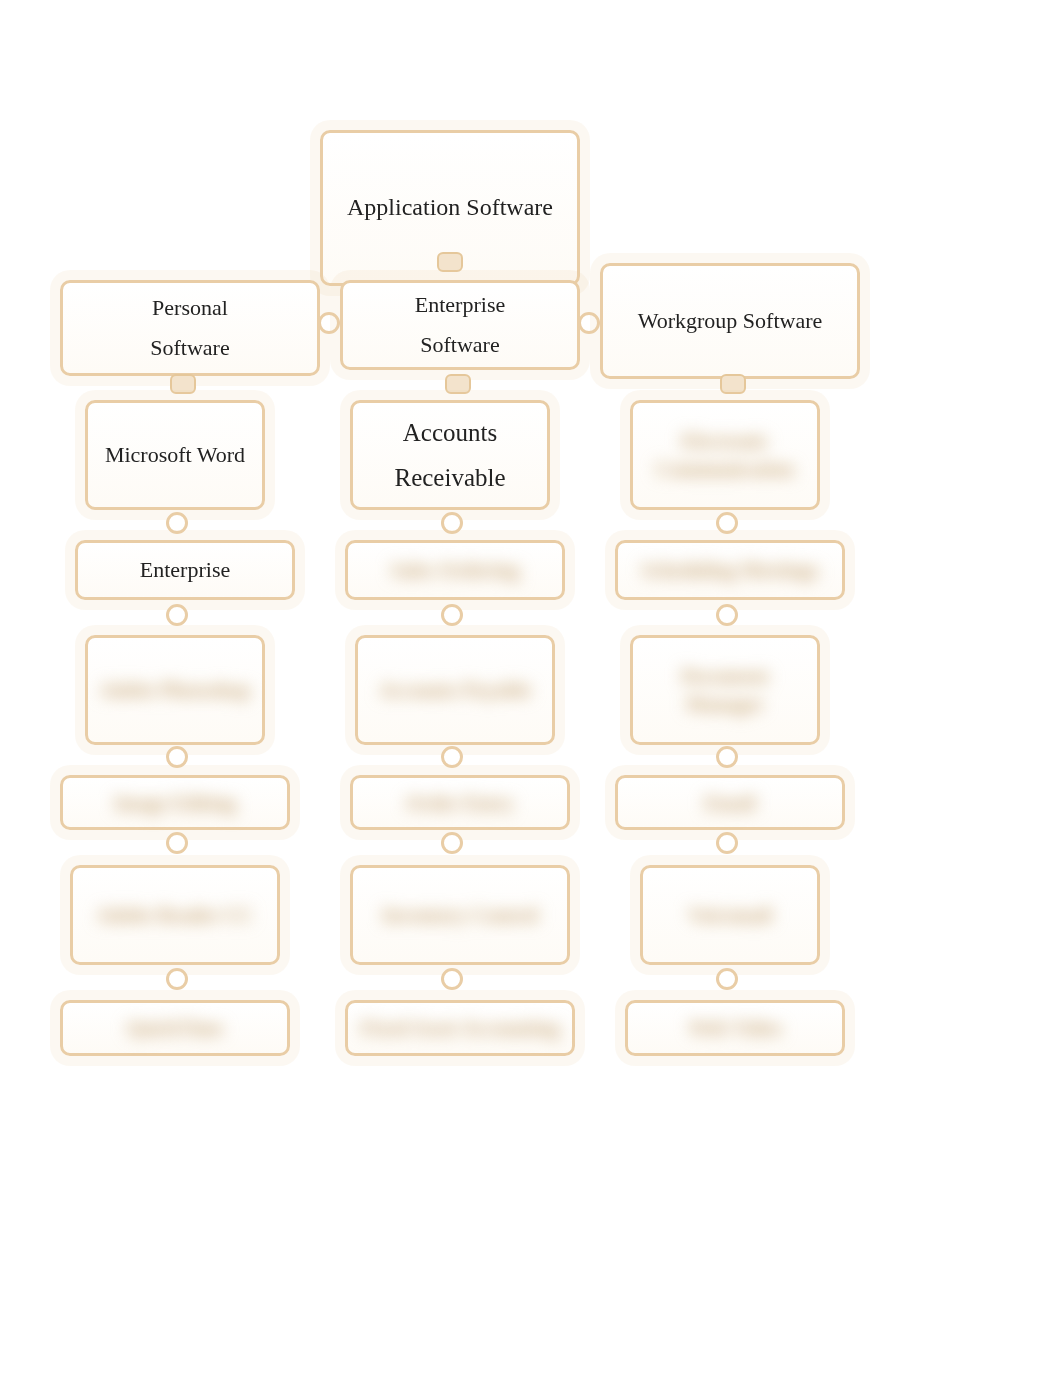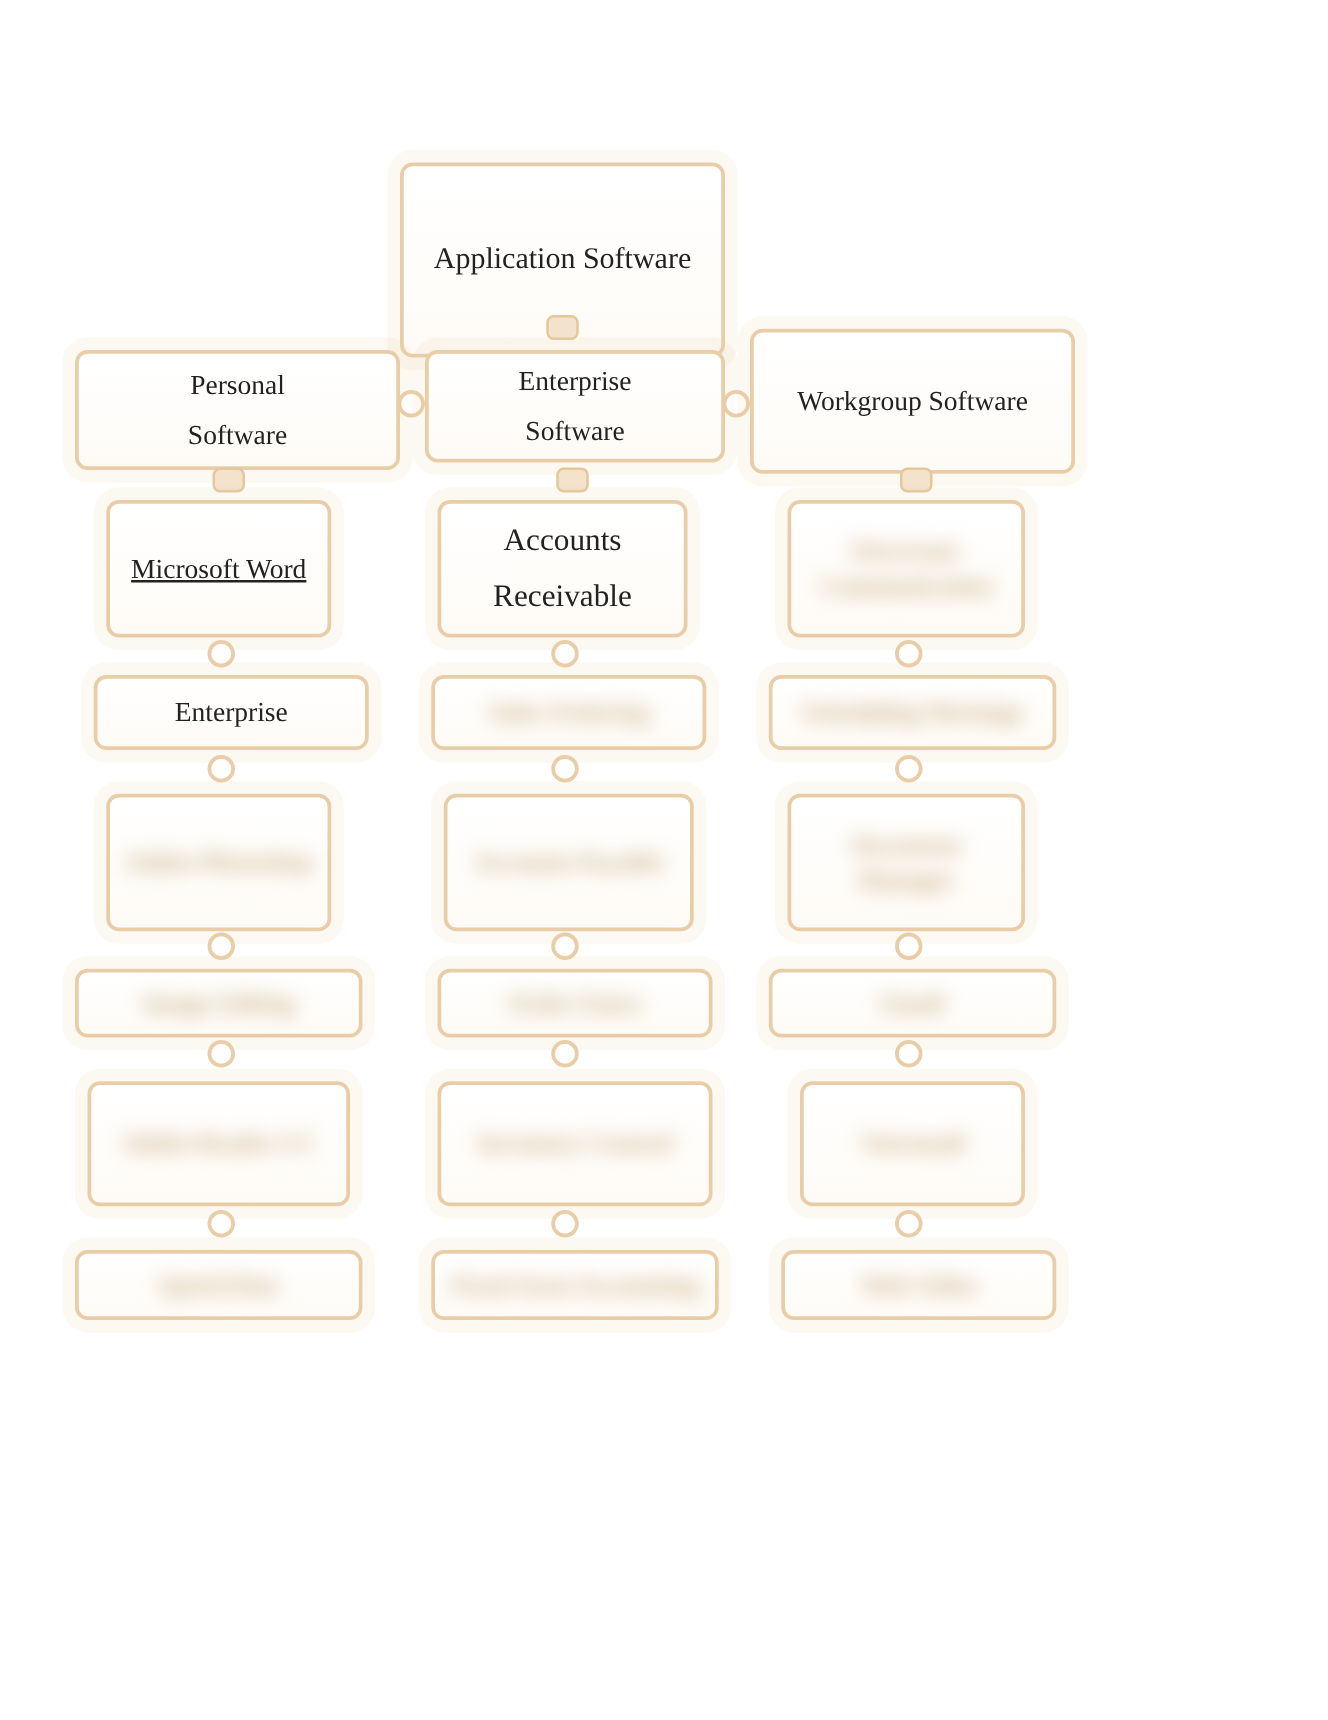--- a/index.html
+++ b/index.html
@@ -85,21 +85,21 @@
   <div class="nub-sm" style="left:538px; top:182px;"></div>
 
   <div class="node cat" style="left:560px; top:133px; width:260px; height:116px;">
     <span class="label">Workgroup Software</span>
   </div>
 
   <div class="nub" style="left:130px; top:244px;"></div>
   <div class="nub" style="left:405px; top:244px;"></div>
   <div class="nub" style="left:680px; top:244px;"></div>
 
-  <div class="node" style="left:45px; top:270px; width:180px; height:110px;text-decoration:underline;">
+  <div class="node" style="left:45px; top:270px; width:180px; height:110px;">
     <span class="label">Microsoft Word</span>
   </div>
   <div class="nub-sm" style="left:126px; top:382px;"></div>
 
   <div class="node" style="left:35px; top:410px; width:220px; height:60px;">
     <span class="label">Enterprise</span>
   </div>
   <div class="nub-s(hide)"></div>
   <div class="nub-sm" style="left:126px; top:474px;"></div>
 

